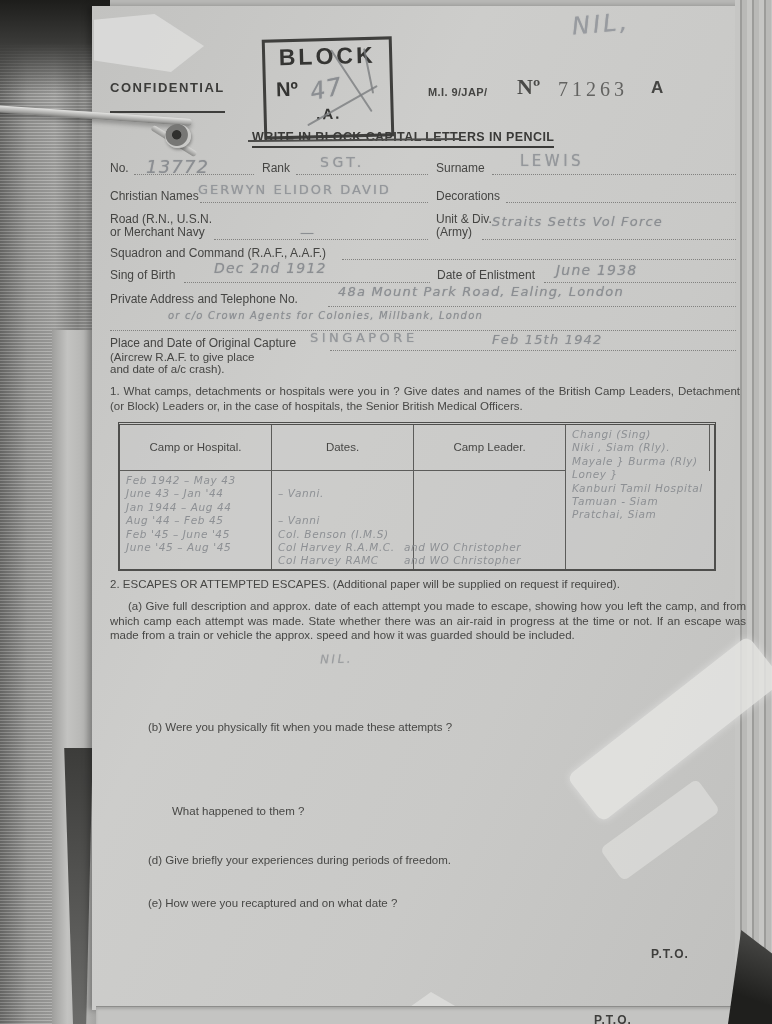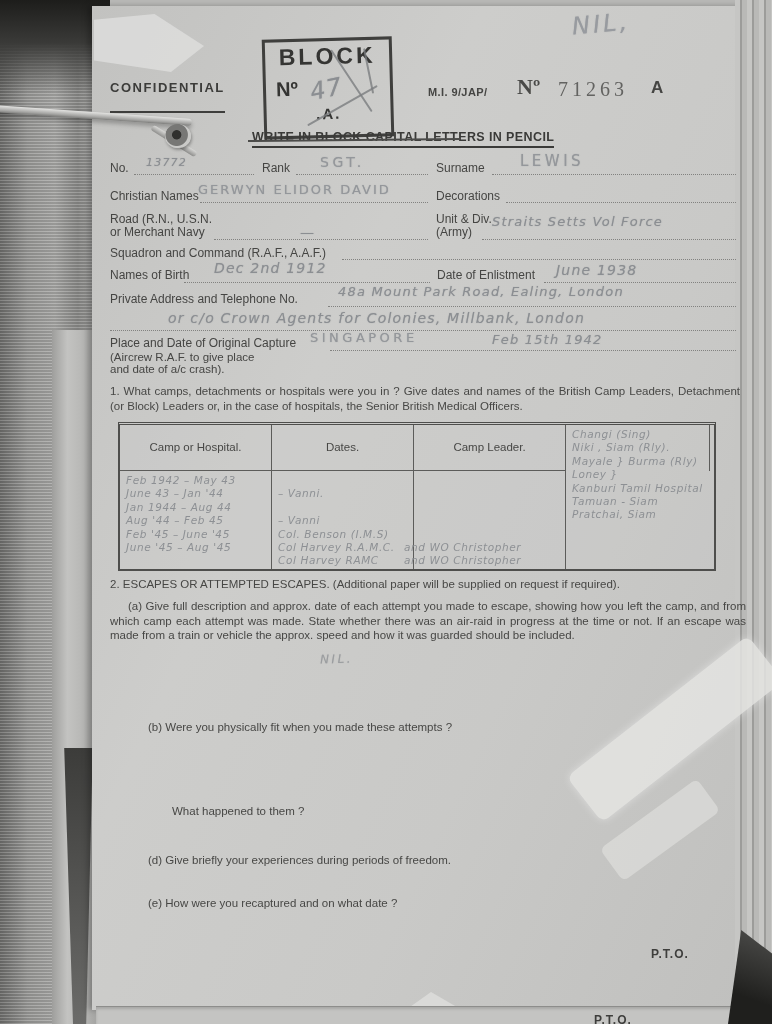--- a/index.html
+++ b/index.html
@@ -173,21 +173,21 @@
   <div class="p refline" style="left:558px; top:78px; font-size:20px; letter-spacing:4px; color:#636361;">71263</div>
   <div class="p bold" style="left:651px; top:78px; font-size:17px;">A</div>
 
   <div class="hw" style="left:572px; top:10px; font-size:24px; letter-spacing:3px; transform:rotate(-5deg); color:#989ba0;">NIL,</div>
 
   <div class="p instruction" style="left:252px; top:130px;">WRITE IN BLOCK CAPITAL LETTERS IN PENCIL</div>
   <div class="strike" style="left:248px; top:139px; width:212px;"></div>
 
   <div class="p lbl" style="left:110px; top:162px;">No.</div>
   <div class="dotline" style="left:134px; top:173px; width:120px;"></div>
-  <div class="hw" style="left:146px; top:156px; font-size:11px;">13772</div>
+  <div class="hw" style="left:146px; top:156px; font-size:18px;">13772</div>
 
   <div class="p lbl" style="left:262px; top:162px;">Rank</div>
   <div class="dotline" style="left:296px; top:173px; width:132px;"></div>
   <div class="hw hw-caps" style="left:320px; top:154px; font-size:14px;">SGT.</div>
 
   <div class="p lbl" style="left:436px; top:162px;">Surname</div>
   <div class="dotline" style="left:492px; top:173px; width:244px;"></div>
   <div class="hw hw-caps" style="left:520px; top:152px; font-size:15px;">LEWIS</div>
 
   <div class="p lbl" style="left:110px; top:190px;">Christian Names</div>
@@ -203,33 +203,33 @@
   <div class="hw" style="left:300px; top:224px; font-size:14px;">—</div>
 
   <div class="p lbl" style="left:436px; top:213px;">Unit &amp; Div.</div>
   <div class="p lbl" style="left:436px; top:226px;">(Army)</div>
   <div class="dotline" style="left:482px; top:238px; width:254px;"></div>
   <div class="hw" style="left:492px; top:214px; font-size:13px;">Straits Setts Vol Force</div>
 
   <div class="p lbl" style="left:110px; top:247px;">Squadron and Command (R.A.F., A.A.F.)</div>
   <div class="dotline" style="left:342px; top:258px; width:394px;"></div>
 
-  <div class="p lbl" style="left:110px; top:269px;">Names of Birth</div>
+  <div class="p lbl" style="left:110px; top:269px;">Sing of Birth</div>
   <div class="dotline" style="left:184px; top:281px; width:246px;"></div>
   <div class="hw" style="left:214px; top:260px; font-size:14px;">Dec 2nd 1912</div>
 
   <div class="p lbl" style="left:437px; top:269px;">Date of Enlistment</div>
   <div class="dotline" style="left:544px; top:281px; width:192px;"></div>
   <div class="hw" style="left:556px; top:262px; font-size:14px;">June 1938</div>
 
   <div class="p lbl" style="left:110px; top:293px;">Private Address and Telephone No.</div>
   <div class="dotline" style="left:328px; top:305px; width:408px;"></div>
   <div class="hw" style="left:338px; top:284px; font-size:13px;">48a Mount Park Road, Ealing, London</div>
   <div class="dotline" style="left:110px; top:329px; width:626px;"></div>
-  <div class="hw" style="left:168px; top:310px; font-size:14px;">or c/o Crown Agents for Colonies, Millbank, London</div>
+  <div class="hw" style="left:168px; top:310px; font-size:10px;">or c/o Crown Agents for Colonies, Millbank, London</div>
 
   <div class="p lbl" style="left:110px; top:337px;">Place and Date of Original Capture</div>
   <div class="dotline" style="left:330px; top:349px; width:406px;"></div>
   <div class="hw hw-caps" style="left:310px; top:330px; font-size:13px;">SINGAPORE</div>
   <div class="hw" style="left:492px; top:332px; font-size:13px;">Feb 15th 1942</div>
   <div class="p small" style="left:110px; top:351px;">(Aircrew R.A.F. to give place</div>
   <div class="p small" style="left:110px; top:363px;">and date of a/c crash).</div>
 
   <div class="p para" style="left:110px; top:384px; width:630px;">1.   What camps, detachments or hospitals were you in ?   Give dates and names of the British Camp Leaders,  Detachment (or Block) Leaders or, in the case of hospitals, the Senior British Medical Officers.</div>
 

